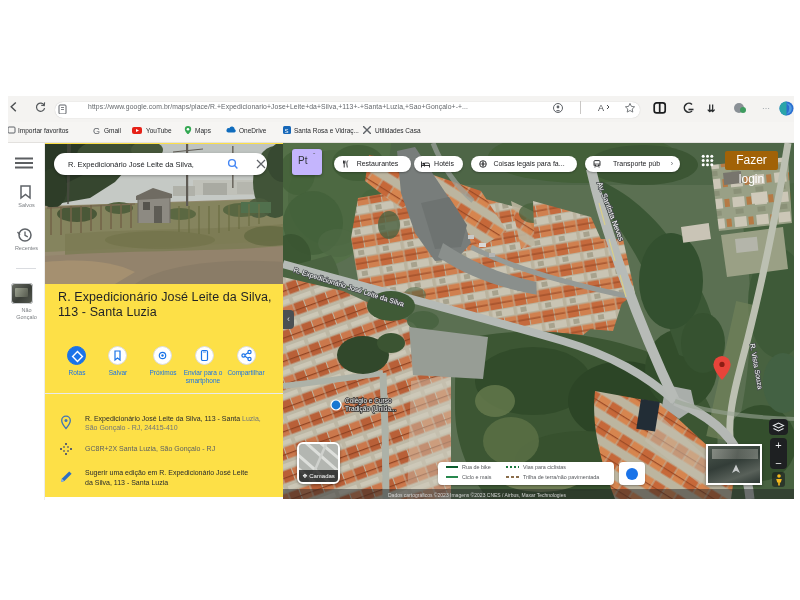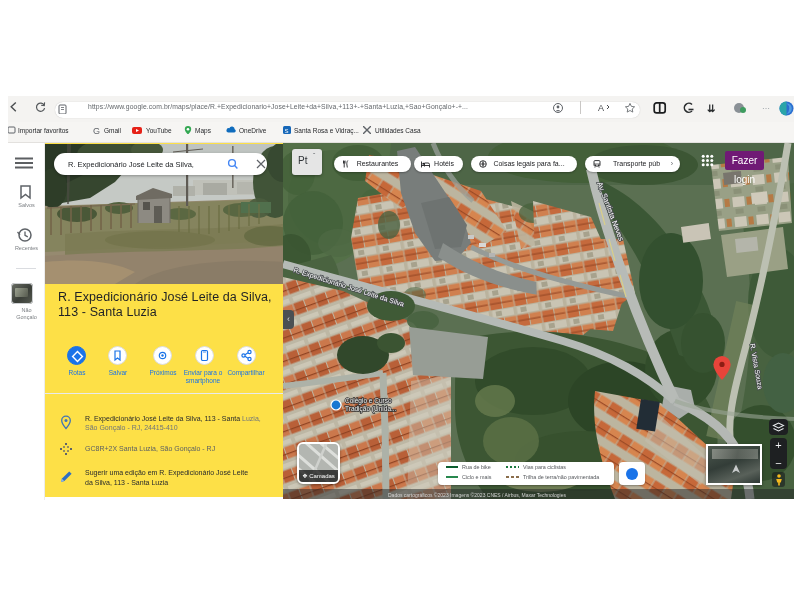--- a/index.html
+++ b/index.html
@@ -413,21 +413,21 @@
           <text x="62" y="260">Colégio e Curso</text>
           <text x="62" y="268">Tradição (Unida...</text>
         </g>
 
         <path d="M439 213 a8.6 8.6 0 0 1 8.6 8.6 c0 6.3-8.6 15.4-8.6 15.4 s-8.6-9.1-8.6-15.4 A8.6 8.6 0 0 1 439 213 z" fill="#e8443a"></path>
         <circle cx="439" cy="221.4" r="2.6" fill="#8c1d13"></circle>
       </svg>
       
       <div class="abs" style="left:0;top:167px;width:11px;height:19px;background:#4b5053;border-radius:0 4px 4px 0;color:#d8dadc;font-size:9px;line-height:18px;text-align:center">‹</div>
       
-      <div class="abs" style="left:9px;top:6px;width:30px;height:26px;background:#e5e5e5;border-radius:3px;box-shadow:0 1px 3px rgba(0,0,0,.35)">
+      <div class="abs" style="left:9px;top:6px;width:30px;height:26px;background:#c4b5fd;border-radius:3px;box-shadow:0 1px 3px rgba(0,0,0,.35)">
         <div class="abs" style="left:6px;top:6px;font-size:10px;color:#2f3337">Pt</div>
         <div class="abs" style="left:21px;top:3px;font-size:7px;color:#5f6368">ˇ</div>
       </div>
       
       <div class="chip" style="left:51px;top:13px;width:77px"><svg class="abs" style="left:8px;top:4px" width="8" height="8">
             <path d="M1.5 0.5v3M3 0.5v3M2.2 1v6.5M5.8 0.5 c-1 1-1 3-1 3.5 l.5 3.5" stroke="#202124" stroke-width=".9" fill="none"></path>
           </svg><span style="margin-left:10px">Restaurantes</span></div>
       <div class="chip" style="left:131px;top:13px;width:49px"><svg class="abs" style="left:7px;top:5px" width="9" height="7">
             <path d="M0.5 0.5 v6 M0.5 4.5 h8 M8.5 6.5 v-3 a1.5 1.5 0 0 0 -1.5 -1.5 h-3.5 v3.5" stroke="#202124" stroke-width=".9" fill="none"></path>
             <circle cx="2.3" cy="2.8" r="1" fill="#202124"></circle>
@@ -451,21 +451,21 @@
             <circle cx="10.8" cy="2.2" r="1.5"></circle>
             <circle cx="2.2" cy="6.5" r="1.5"></circle>
             <circle cx="6.5" cy="6.5" r="1.5"></circle>
             <circle cx="10.8" cy="6.5" r="1.5"></circle>
             <circle cx="2.2" cy="10.8" r="1.5"></circle>
             <circle cx="6.5" cy="10.8" r="1.5"></circle>
             <circle cx="10.8" cy="10.8" r="1.5"></circle>
           </g>
         </svg>
       
-      <div class="abs" style="left:442px;top:8px;width:39px;height:19px;background:#701a75;border-radius:2px;color:#fff;font-size:10px;text-align:center;line-height:19px">Fazer login</div>
+      <div class="abs" style="left:442px;top:8px;width:53px;height:19px;background:#a16207;border-radius:2px;color:#fff;font-size:12px;text-align:center;line-height:19px">Fazer login</div>
       
       <div class="abs" style="left:14px;top:299px;width:43px;height:42px;border-radius:6px;border:2px solid #fff;background:#b6b9b4;overflow:hidden;box-shadow:0 1px 3px rgba(0,0,0,.4)">
         <svg class="abs" style="left:0;top:0" width="39" height="38">
             <rect width="39" height="38" fill="#b3b6b1"></rect>
             <path d="M-2 10 L30 38 M6 -2 L40 28 M18 -4 L44 18 M-4 22 L18 40" stroke="#dddfdb" stroke-width="3"></path>
             <path d="M28 -2 L10 40" stroke="#cfd1cd" stroke-width="2.5"></path>
           </svg>
         <div class="abs" style="left:0;bottom:0;width:100%;height:12px;background:rgba(24,24,24,.78);color:#fff;font-size:6px;text-align:center;line-height:12px">❖ Camadas</div>
       </div>
       

